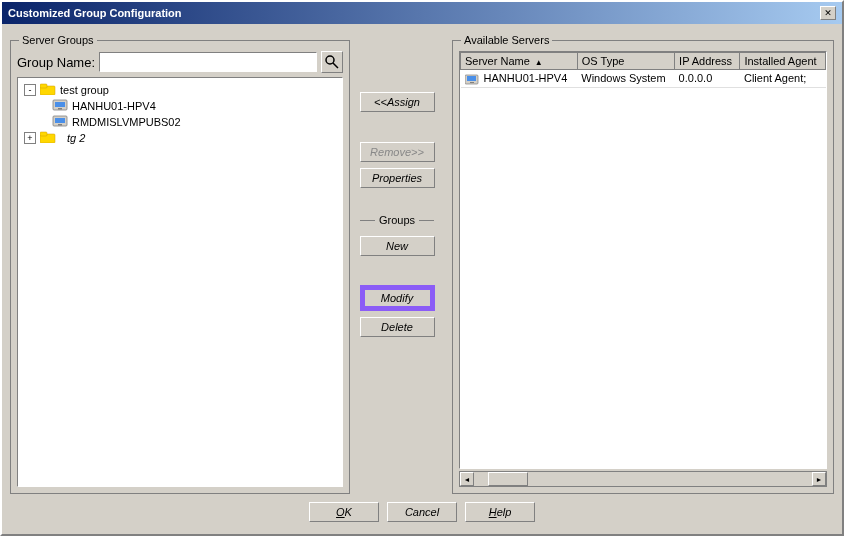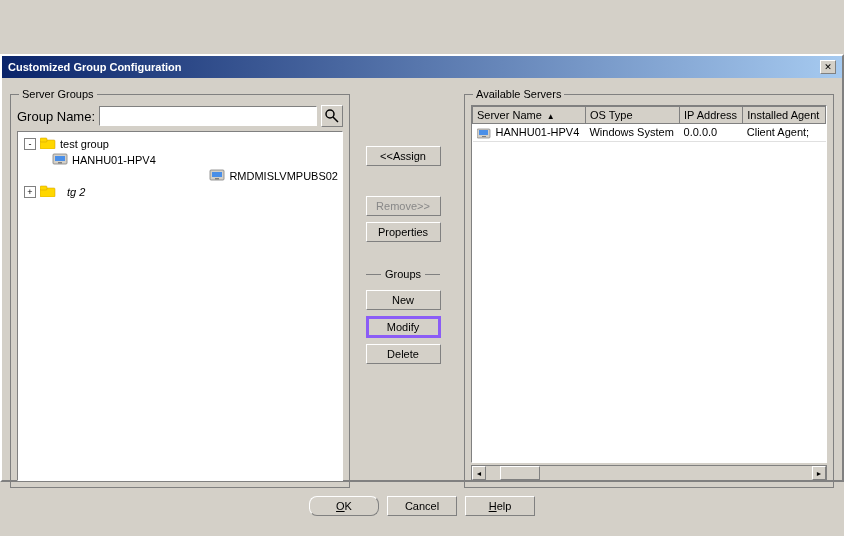--- a/index.html
+++ b/index.html
@@ -9,21 +9,21 @@
       background: #d4d0c8;
       display: flex;
       justify-content: center;
       align-items: center;
       width: 844px;
       height: 536px;
       overflow: hidden;
     }
     .dialog {
       width: 844px;
-      height: 428px;
+      height: 536px;
       background: #d4d0c8;
       border: 2px solid #ffffff;
       border-right-color: #808080;
       border-bottom-color: #808080;
       position: relative;
       display: flex;
       flex-direction: column;
     }
     .title-bar {
       background: linear-gradient(to right, #0a246a, #a6caf0);
@@ -54,21 +54,21 @@
     }
     .dialog-content {
       flex: 1;
       display: flex;
       flex-direction: column;
       padding: 8px;
     }
     .main-area {
       display: flex;
       flex: 1;
-      gap: 8px;
+      gap: 2px;
     }
     .panel {
       border: 1px solid #808080;
       border-top: 1px solid #808080;
       position: relative;
       padding: 10px 6px 6px 6px;
       margin-top: 8px;
     }
     .panel-legend {
       position: absolute;
@@ -163,24 +163,26 @@
     }
     .btn {
       background: #d4d0c8;
       border: 1px solid;
       border-color: #ffffff #808080 #808080 #ffffff;
       padding: 3px 8px;
       font-size: 11px;
       cursor: pointer;
       min-width: 75px;
       text-align: center;
+      font-style: italic;
     }
     .btn-focused {
-      border: 3px solid #8b5cf6;
+      border: 5px solid #8b5cf6;
       padding: 2px 7px;
+      margin-top: 23px;
     }
     .separator-group {
       display: flex;
       align-items: center;
       gap: 4px;
       width: 100%;
       margin: 10px 0 4px 0;
     }
     .separator-line {
       flex: 1;
@@ -302,21 +304,21 @@
               <span>
                 <svg width="16" height="12" viewBox="0 0 16 12">
                   <rect x="1" y="1" width="14" height="10" rx="1" fill="#d4d0c8" stroke="#808080" stroke-width="0.8"></rect>
                   <rect x="3" y="3" width="10" height="5" fill="#4a8fe8"></rect>
                   <rect x="6" y="9" width="4" height="1.5" fill="#808080"></rect>
                 </svg>
               </span>
               <span style="margin-left:2px;">HANHU01-HPV4</span>
             </div>
 
-            <div class="tree-item" style="padding-left:30px;justify-content:flex-end;">
+            <div class="tree-item" style="padding-left:30px;">
               <span>
                 <svg width="16" height="12" viewBox="0 0 16 12">
                   <rect x="1" y="1" width="14" height="10" rx="1" fill="#d4d0c8" stroke="#808080" stroke-width="0.8"></rect>
                   <rect x="3" y="3" width="10" height="5" fill="#4a8fe8"></rect>
                   <rect x="6" y="9" width="4" height="1.5" fill="#808080"></rect>
                 </svg>
               </span>
               <span style="margin-left:2px;">RMDMISLVMPUBS02</span>
             </div>
 
@@ -390,18 +392,18 @@
               <div class="scrollbar-thumb" style="position:absolute;left:0;top:0;"></div>
             </div>
             <div class="scrollbar-arrow">►</div>
           </div>
         </div>
       </div>
 
     </div>
 
     <div class="bottom-buttons">
-      <button class="btn" style="min-width:70px;border-radius:8px;"><u>O</u>K</button>
+      <button class="btn" style="min-width:70px;"><u>O</u>K</button>
       <button class="btn" style="min-width:70px;">Cancel</button>
       <button class="btn" style="min-width:70px;"><u>H</u>elp</button>
     </div>
   </div>
 </div>
 
 </body></html>

